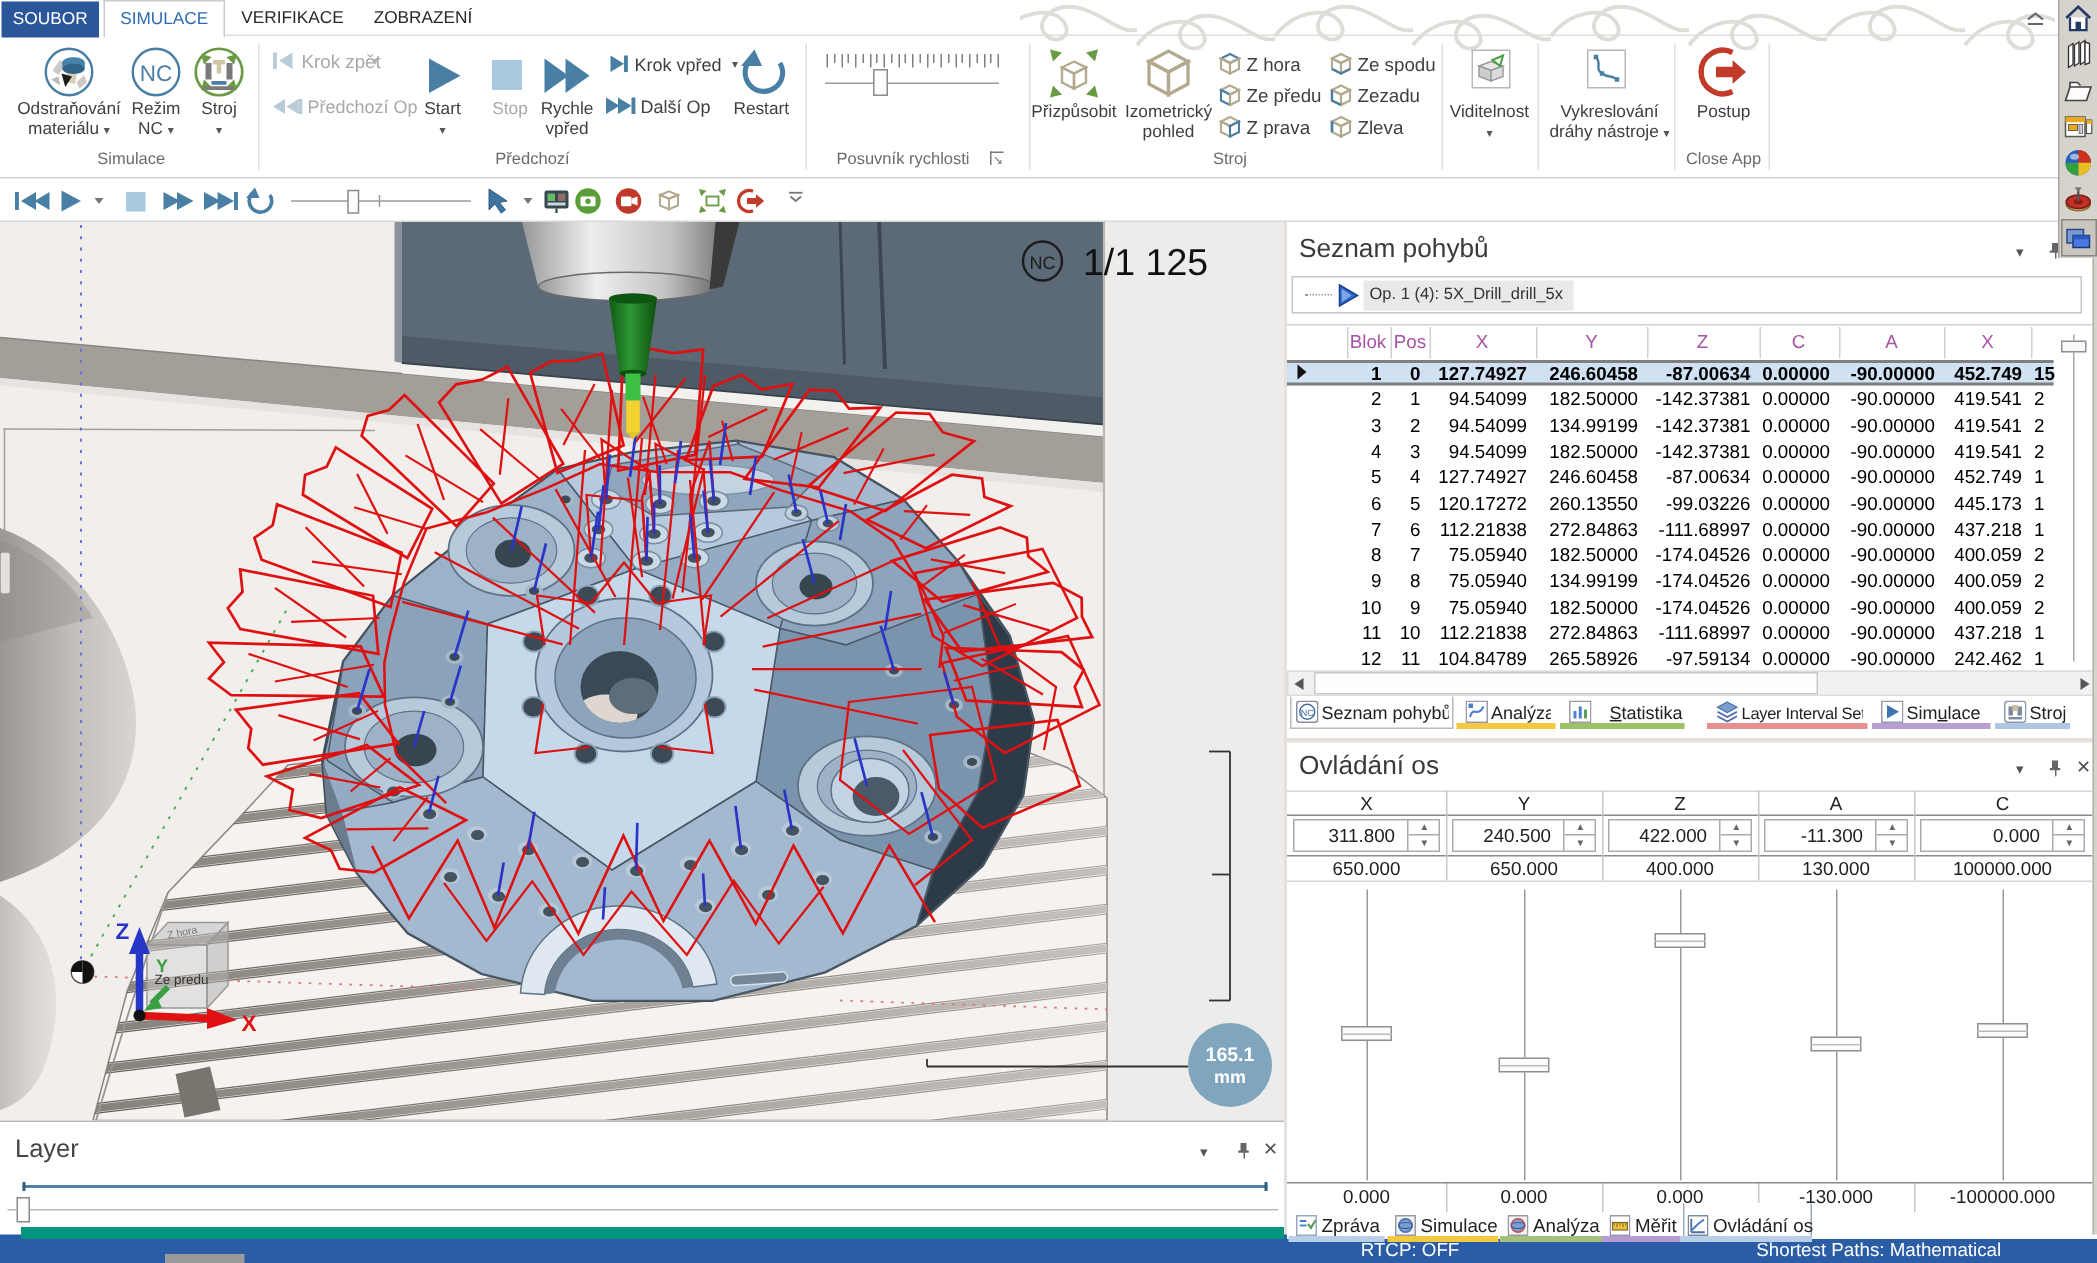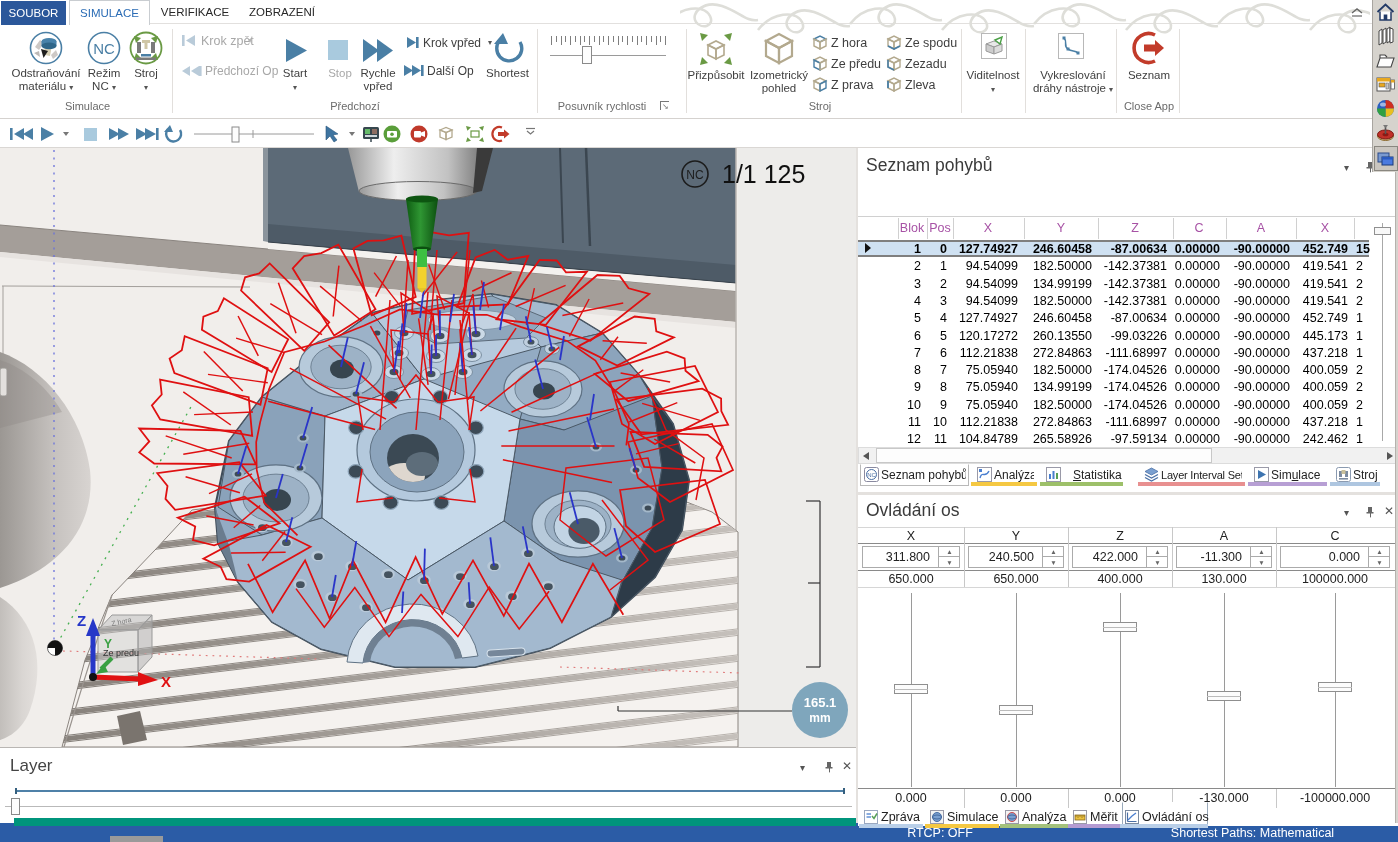--- a/index.html
+++ b/index.html
@@ -92,21 +92,21 @@
     </g>
     <text x="245" y="17" font-size="12" fill="#3f3f3f">Krok vpřed</text>
     <text x="310" y="15" font-size="8" fill="#555">▾</text>
     <text x="249" y="45" font-size="12" fill="#3f3f3f">Další Op</text>
     <path d="M342,12 A12.5,12.5 0 1 1 322,10" fill="none" stroke="#4a7fa5" stroke-width="3.4"></path>
     <path d="M316,14 L325,3 330,14 Z" fill="#4a7fa5"></path>
   </svg>
   <div class="abs lbl" style="left:270px;top:67px;width:50px;">Start<br><span style="font-size:8px;color:#555;">▾</span></div>
   <div class="abs lbl gray" style="left:315px;top:67px;width:50px;color:#a8a8a8;">Stop</div>
   <div class="abs lbl" style="left:352px;top:67px;width:52px;">Rychle<br>vpřed</div>
-  <div class="abs lbl" style="left:480px;top:67px;width:55px;">Shortest</div>
+  <div class="abs lbl" style="left:480px;top:67px;width:55px;">Restart</div>
   <div class="abs glbl" style="left:310px;top:100px;width:90px;">Předchozí</div>
 <div class="abs" style="left:551.0px;top:36px;width:1px;height:9px;background:#7f7f7f;"></div>
     <div class="abs" style="left:555.8px;top:36px;width:1px;height:6px;background:#7f7f7f;"></div>
     <div class="abs" style="left:560.5px;top:36px;width:1px;height:9px;background:#7f7f7f;"></div>
     <div class="abs" style="left:565.2px;top:36px;width:1px;height:6px;background:#7f7f7f;"></div>
     <div class="abs" style="left:570.0px;top:36px;width:1px;height:9px;background:#7f7f7f;"></div>
     <div class="abs" style="left:574.8px;top:36px;width:1px;height:6px;background:#7f7f7f;"></div>
     <div class="abs" style="left:579.5px;top:36px;width:1px;height:9px;background:#7f7f7f;"></div>
     <div class="abs" style="left:584.2px;top:36px;width:1px;height:6px;background:#7f7f7f;"></div>
     <div class="abs" style="left:589.0px;top:36px;width:1px;height:9px;background:#7f7f7f;"></div>
@@ -204,21 +204,21 @@
     <rect x="2.5" y="1.5" width="3" height="3" fill="#4a7fa5"></rect>
     <rect x="16.5" y="16.5" width="3" height="3" fill="#4a7fa5"></rect>
     <rect x="6.5" y="12.5" width="3" height="3" fill="#4a7fa5"></rect>
   </svg>
   <div class="abs lbl" style="left:1030px;top:69px;width:86px;">Vykreslování<br>dráhy nástroje&nbsp;<span style="font-size:8px;color:#555;">▾</span></div>
   <svg class="abs" style="left:1131px;top:31px;" width="34" height="34" viewBox="0 0 34 34">
     <path d="M24,4 A14.5,14.5 0 1 0 24,30" fill="none" stroke="#c23b2a" stroke-width="3.6"></path>
     <rect x="13" y="13.5" width="12" height="7" fill="#c23b2a"></rect>
     <path d="M24,9 L24,25 L33,17 Z" fill="#c23b2a"></path>
   </svg>
-  <div class="abs lbl" style="left:1120px;top:69px;width:58px;">Seznam</div>
+  <div class="abs lbl" style="left:1120px;top:69px;width:58px;">Postup</div>
   <div class="abs glbl" style="left:1115px;top:100px;width:68px;">Close App</div>
 </div>
 
 <div class="abs" style="left:0;top:120px;width:1398px;height:28px;background:#fff;border-bottom:1px solid #dad7d4;">
   <svg class="abs" style="left:8px;top:4px;" width="550" height="20" viewBox="0 0 550 20">
     <g fill="#4a7fa5">
       <rect x="2" y="4" width="2.6" height="12"></rect>
         <path d="M16,4 L6,10 16,16 Z"></path>
         <path d="M25,4 L15,10 25,16 Z"></path>
       <path d="M33,3 L46,10 33,17 Z"></path>
@@ -694,20 +694,29 @@
 <div class="abs" style="left:110px;top:836px;width:53px;height:6px;background:#9a9a9a;"></div>
 <div class="abs" style="left:858px;top:149px;width:540px;height:339px;background:#fff;">
     <div class="abs" style="left:8px;top:6px;font-size:17.5px;color:#3a3a3a;">Seznam pohybů</div>
     <div class="abs" style="left:486px;top:13px;color:#555;font-size:10px;">▾</div>
     <div class="abs" style="left:507px;top:12px;">
       <svg width="11" height="12" viewBox="0 0 11 12">
         <path d="M3,1 h4 v5 h1.5 v1.5 H6 V11 L5.5,11.8 5,11 V7.5 H1.5 V6 H3 Z" fill="#666"></path>
       </svg>
     </div>
     <div class="abs" style="left:526px;top:10px;color:#555;font-size:12px;">✕</div>
+    <div class="abs" style="left:3px;top:35px;width:527px;height:25px;border:1px solid #c6c6c6;background:#fff;">
+      <div class="abs" style="left:8px;top:11px;width:18px;border-top:1.5px dotted #9a9a9a;"></div>
+      <svg class="abs" style="left:29px;top:4px;" width="16" height="16" viewBox="0 0 16 16">
+        <path d="M2,1 L14,8 2,15 Z" fill="#2f6bd0" stroke="#1a3f85" stroke-width="1"></path>
+        <path d="M3.5,3.5 L10,8 3.5,12.5 Z" fill="#7aa6e8"></path>
+      </svg>
+      <div class="abs" style="left:47px;top:2px;width:140px;height:20px;background:#e9e9e9;"></div>
+      <div class="abs" style="left:51px;top:5px;font-size:11px;color:#333;">Op. 1 (4): 5X_Drill_drill_5x</div>
+    </div>
     <div class="abs" style="left:0px;top:67px;width:540px;height:231px;background:#fff;border-top:1px solid #d0d0d0;">
       <div class="abs" style="left:24px;top:4px;width:60px;text-align:center;font-size:12.5px;color:#a752a5;">Blok</div>
       <div class="abs" style="left:52px;top:4px;width:60px;text-align:center;font-size:12.5px;color:#a752a5;">Pos</div>
       <div class="abs" style="left:100px;top:4px;width:60px;text-align:center;font-size:12.5px;color:#a752a5;">X</div>
       <div class="abs" style="left:173px;top:4px;width:60px;text-align:center;font-size:12.5px;color:#a752a5;">Y</div>
       <div class="abs" style="left:247px;top:4px;width:60px;text-align:center;font-size:12.5px;color:#a752a5;">Z</div>
       <div class="abs" style="left:311px;top:4px;width:60px;text-align:center;font-size:12.5px;color:#a752a5;">C</div>
       <div class="abs" style="left:373px;top:4px;width:60px;text-align:center;font-size:12.5px;color:#a752a5;">A</div>
       <div class="abs" style="left:437px;top:4px;width:60px;text-align:center;font-size:12.5px;color:#a752a5;">X</div>
       <div class="abs" style="left:40px;top:1px;width:1px;height:21px;background:#d0d0d0;"></div>

